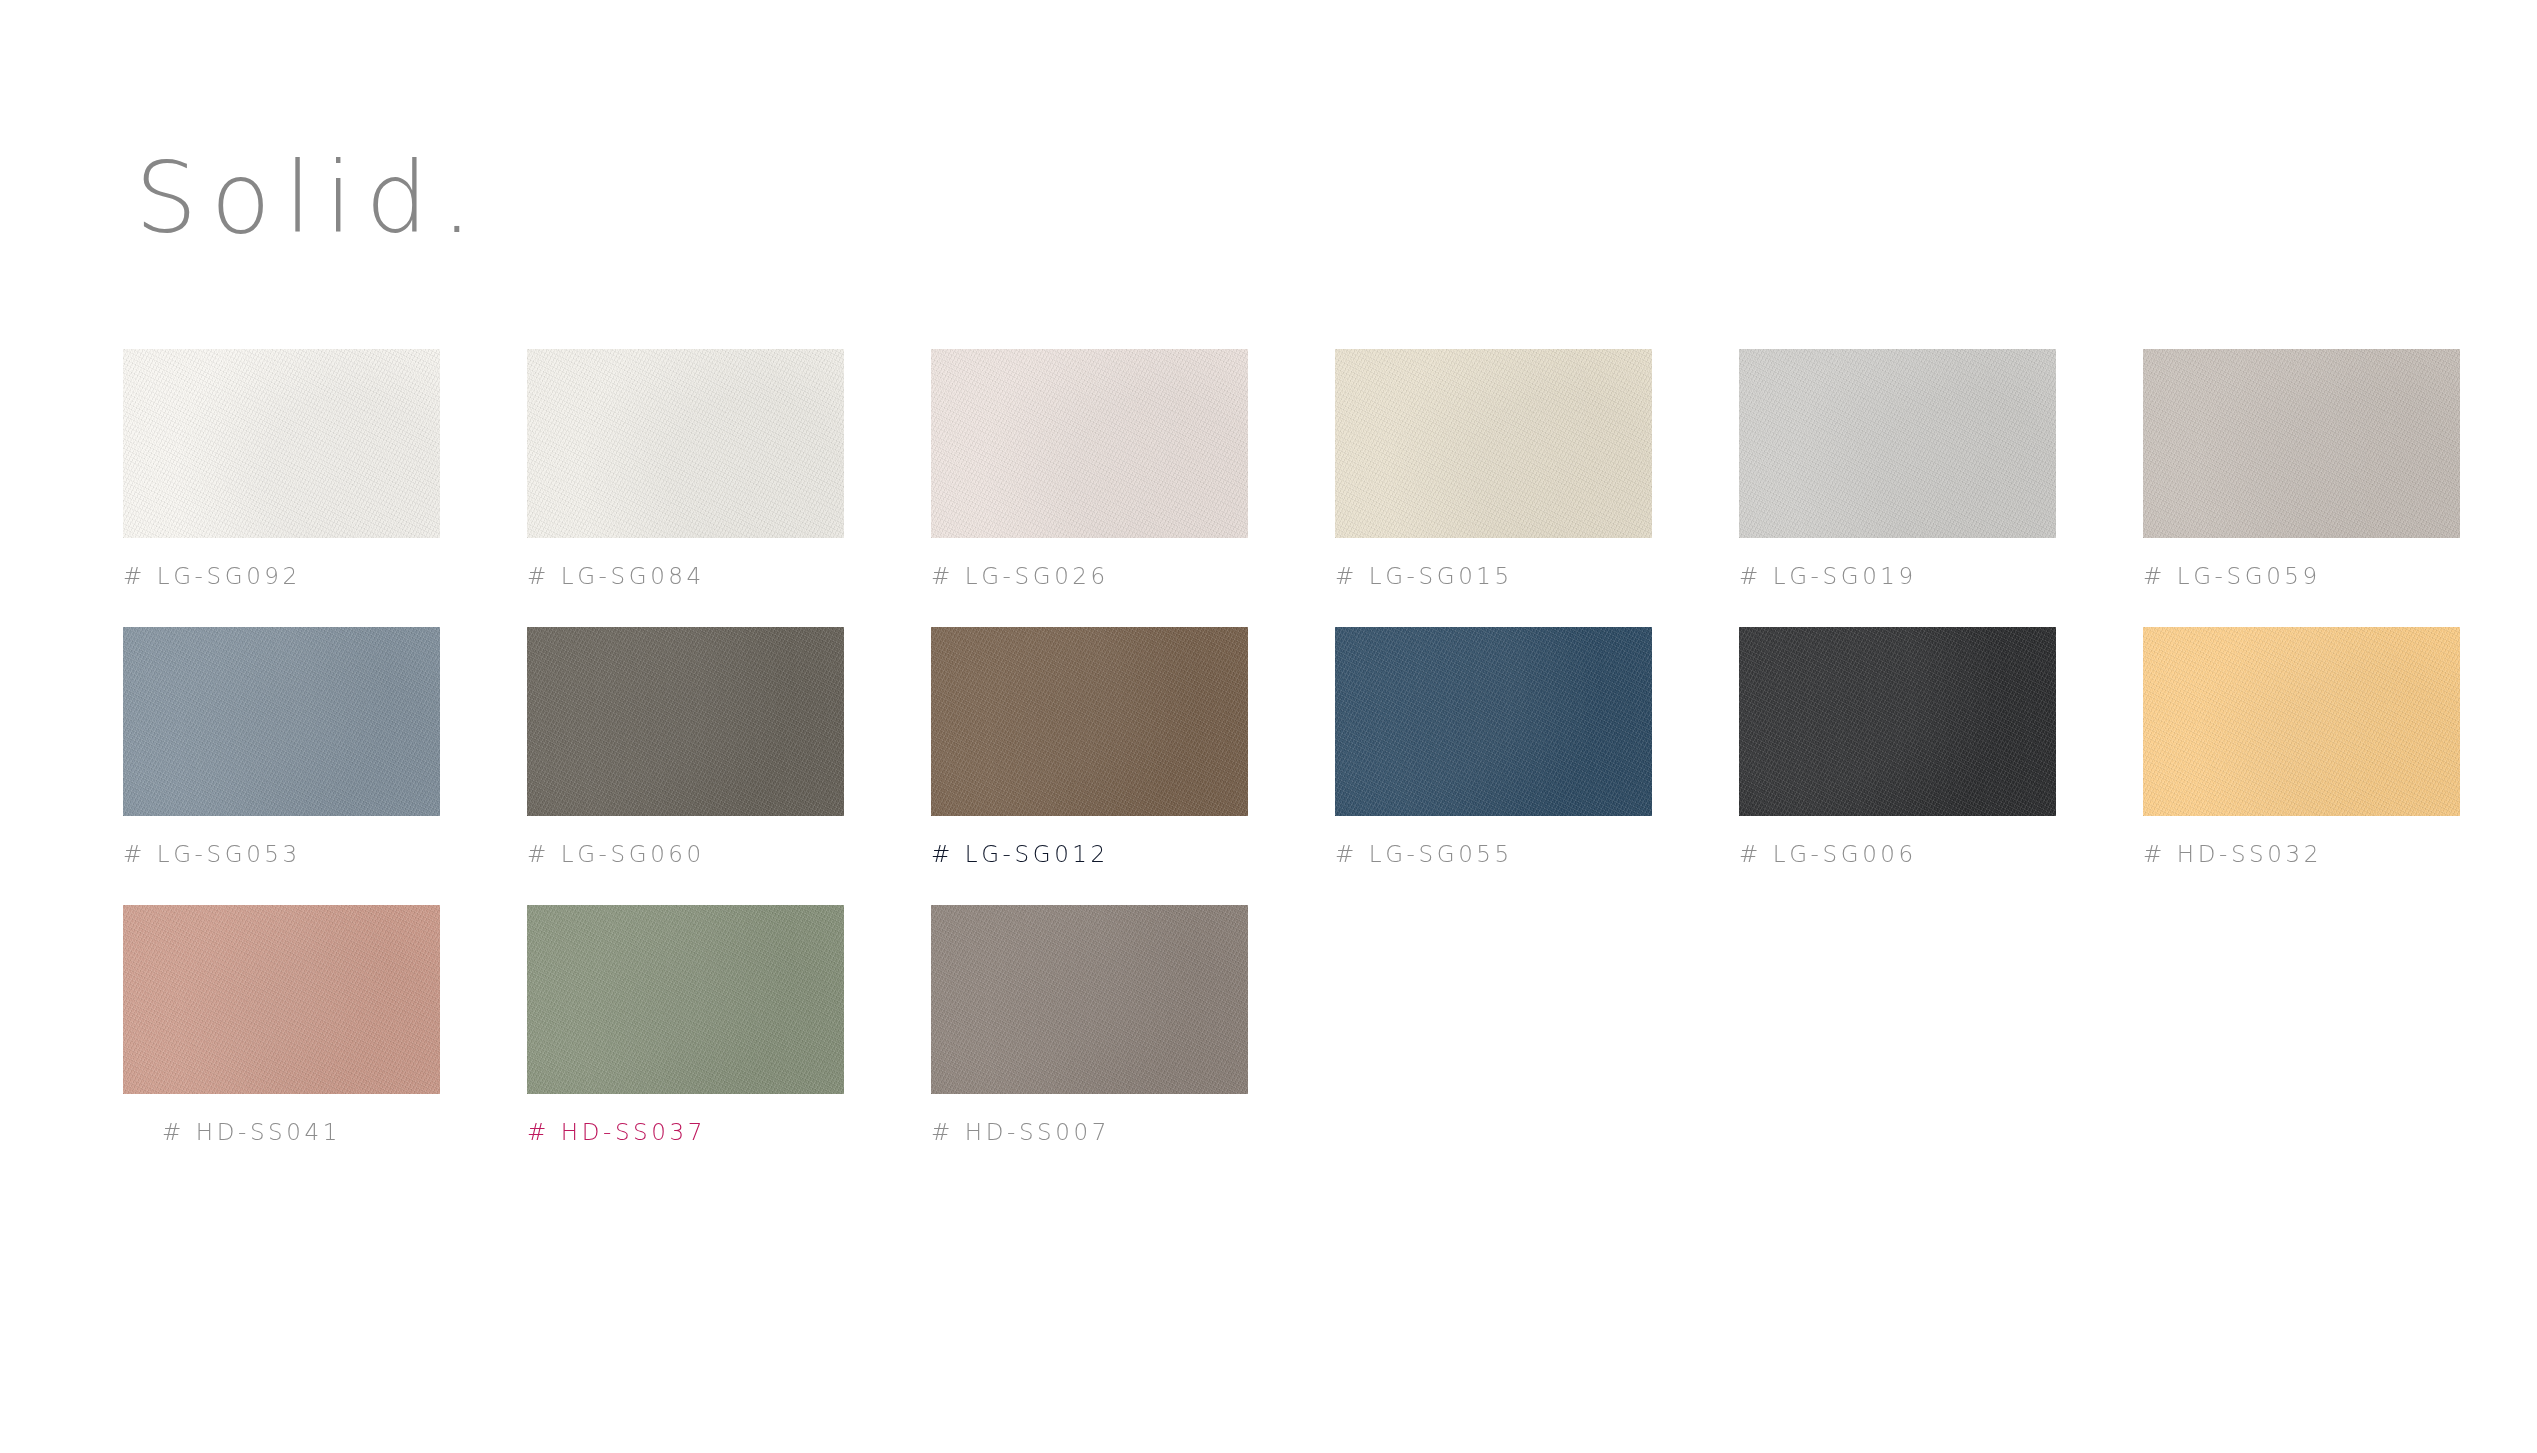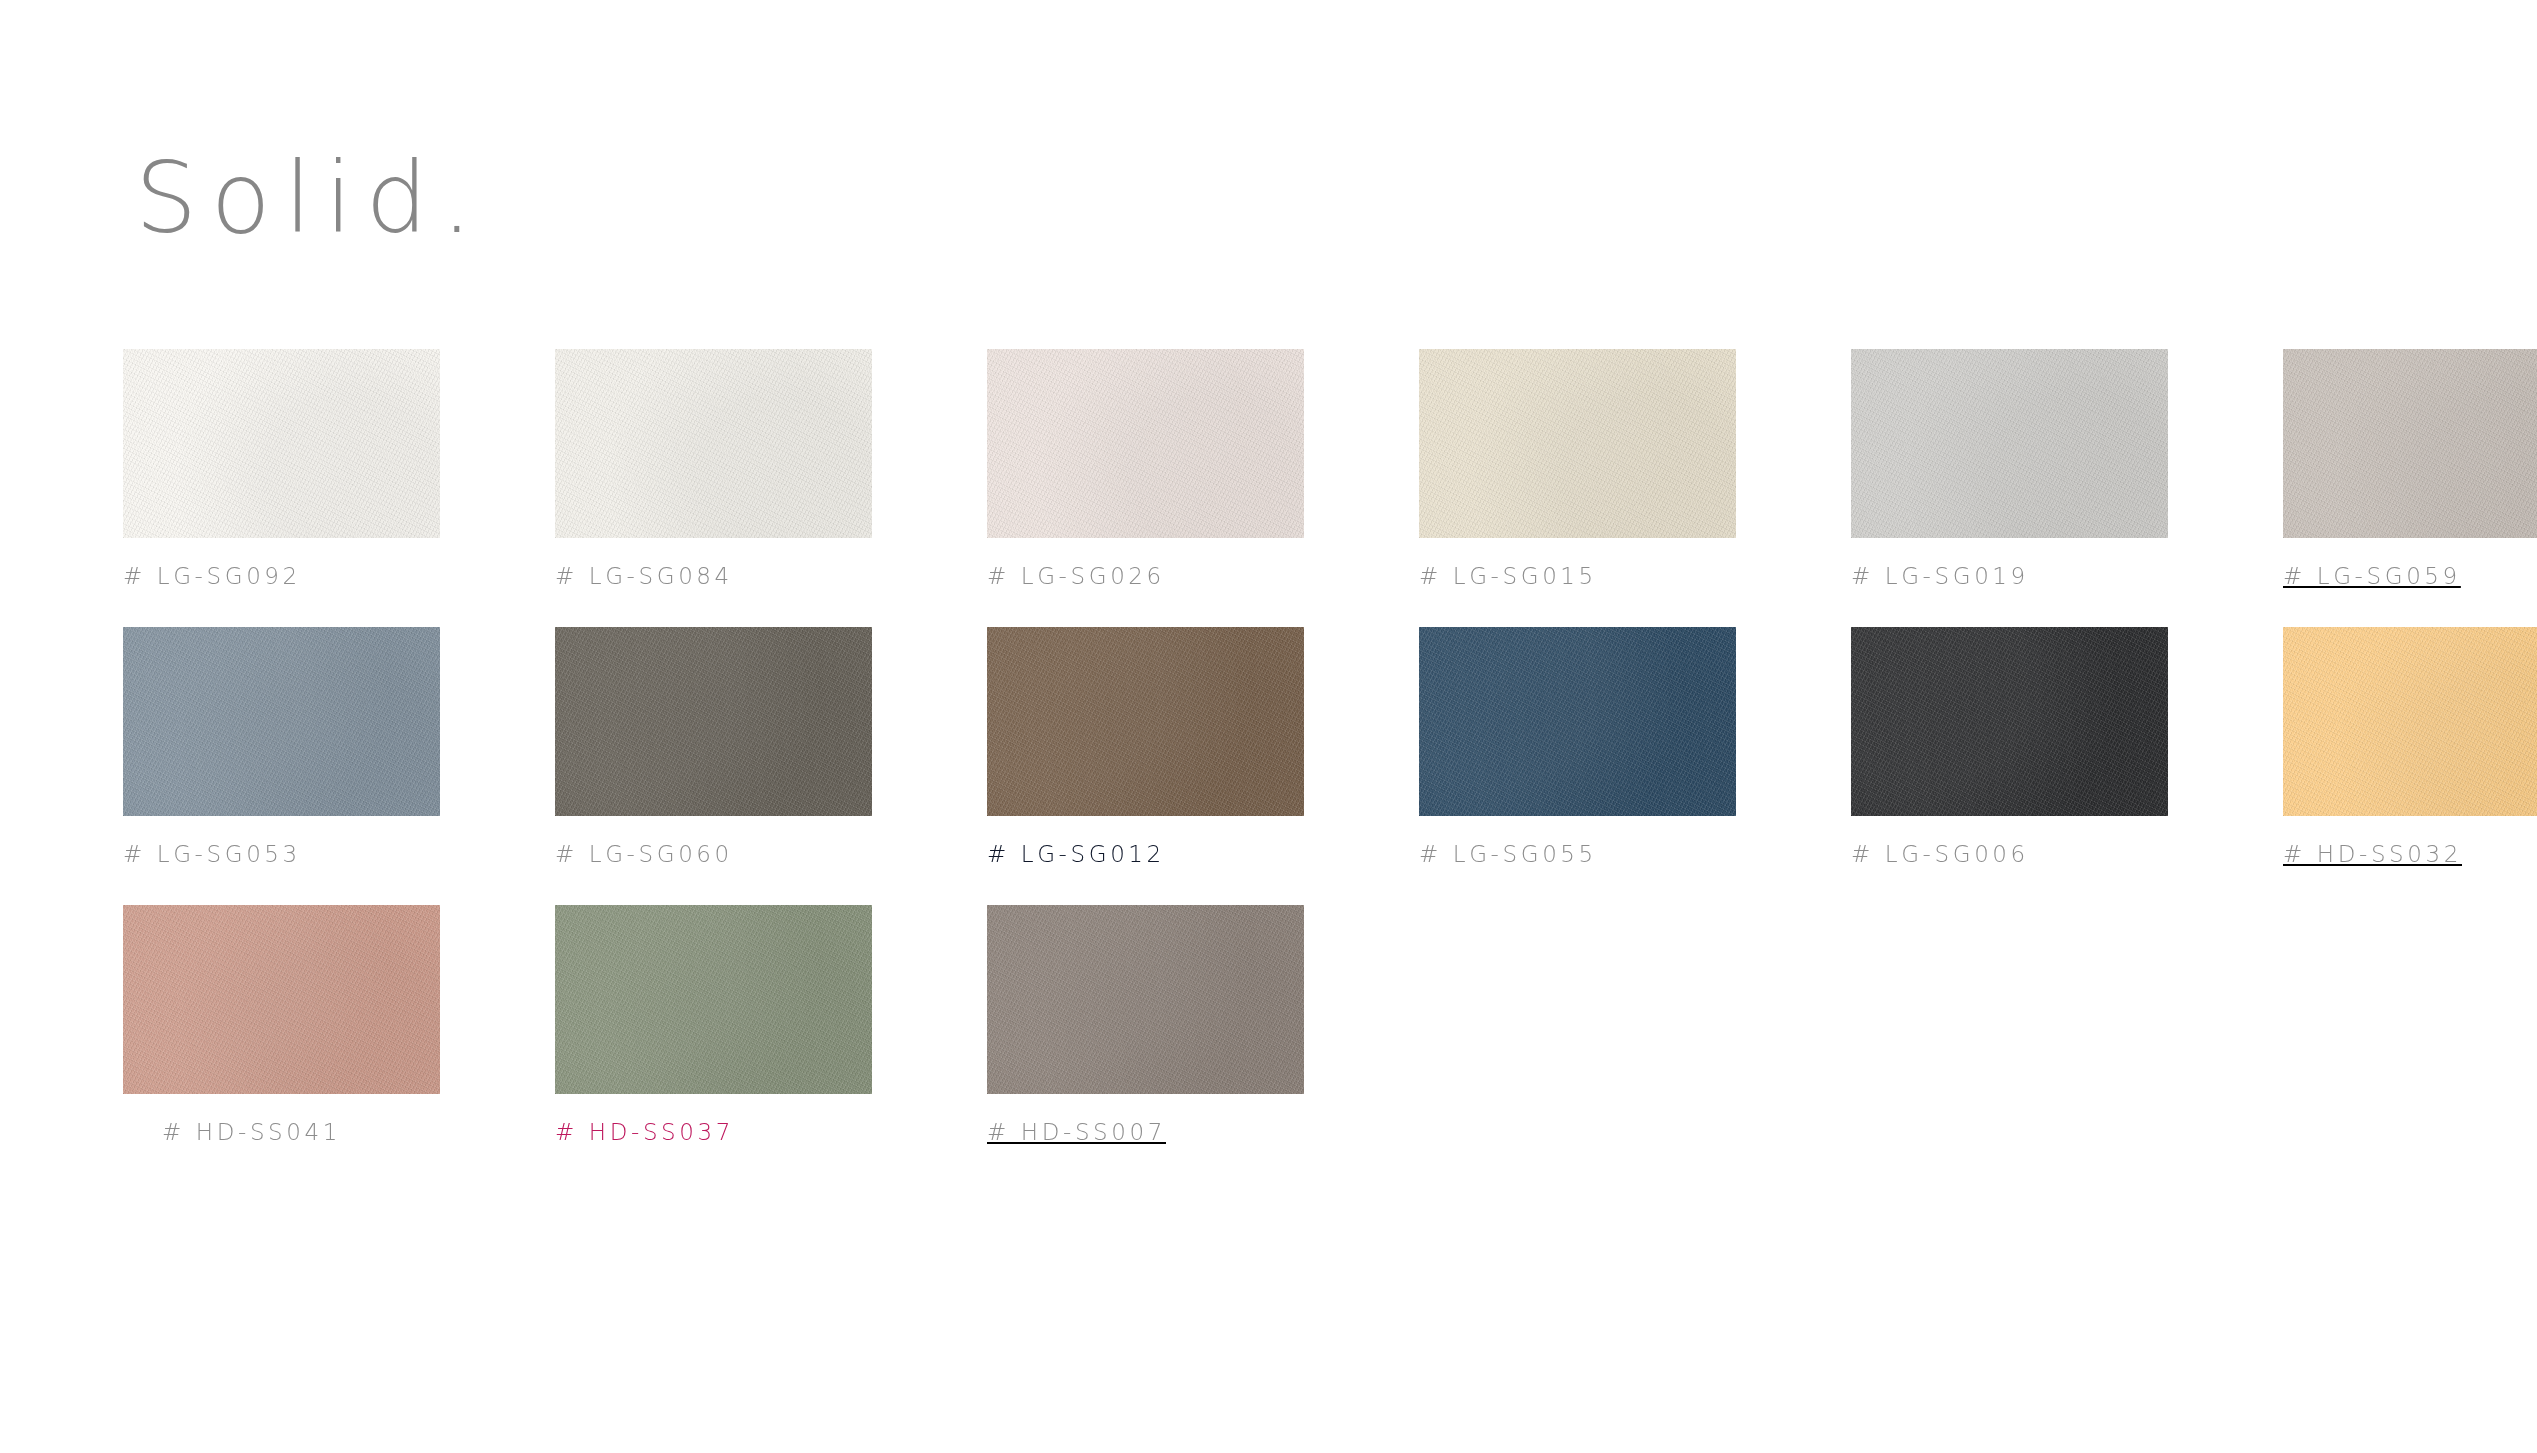--- a/index.html
+++ b/index.html
@@ -45,29 +45,28 @@
     position: absolute;
     left: 123px;
     top: 349px;
     width: 2301px;
   }
 
   .swatch-row {
     display: flex;
     flex-direction: row;
     margin-bottom: 38px;
-    gap: 28px;
   }
 
   .swatch-cell {
     width: 317px;
     margin-right: 87px;
     box-sizing: border-box;
   }
-  .swatch-cell:last-child { margin-right: 16px; text-decoration: underline; }
+  .swatch-cell:last-child { margin-right: 16px; }
 
   .swatch-chip {
     width: 317px;
     height: 189px;
     position: relative;
     overflow: hidden;
     background-repeat: repeat;
   }
 
   

